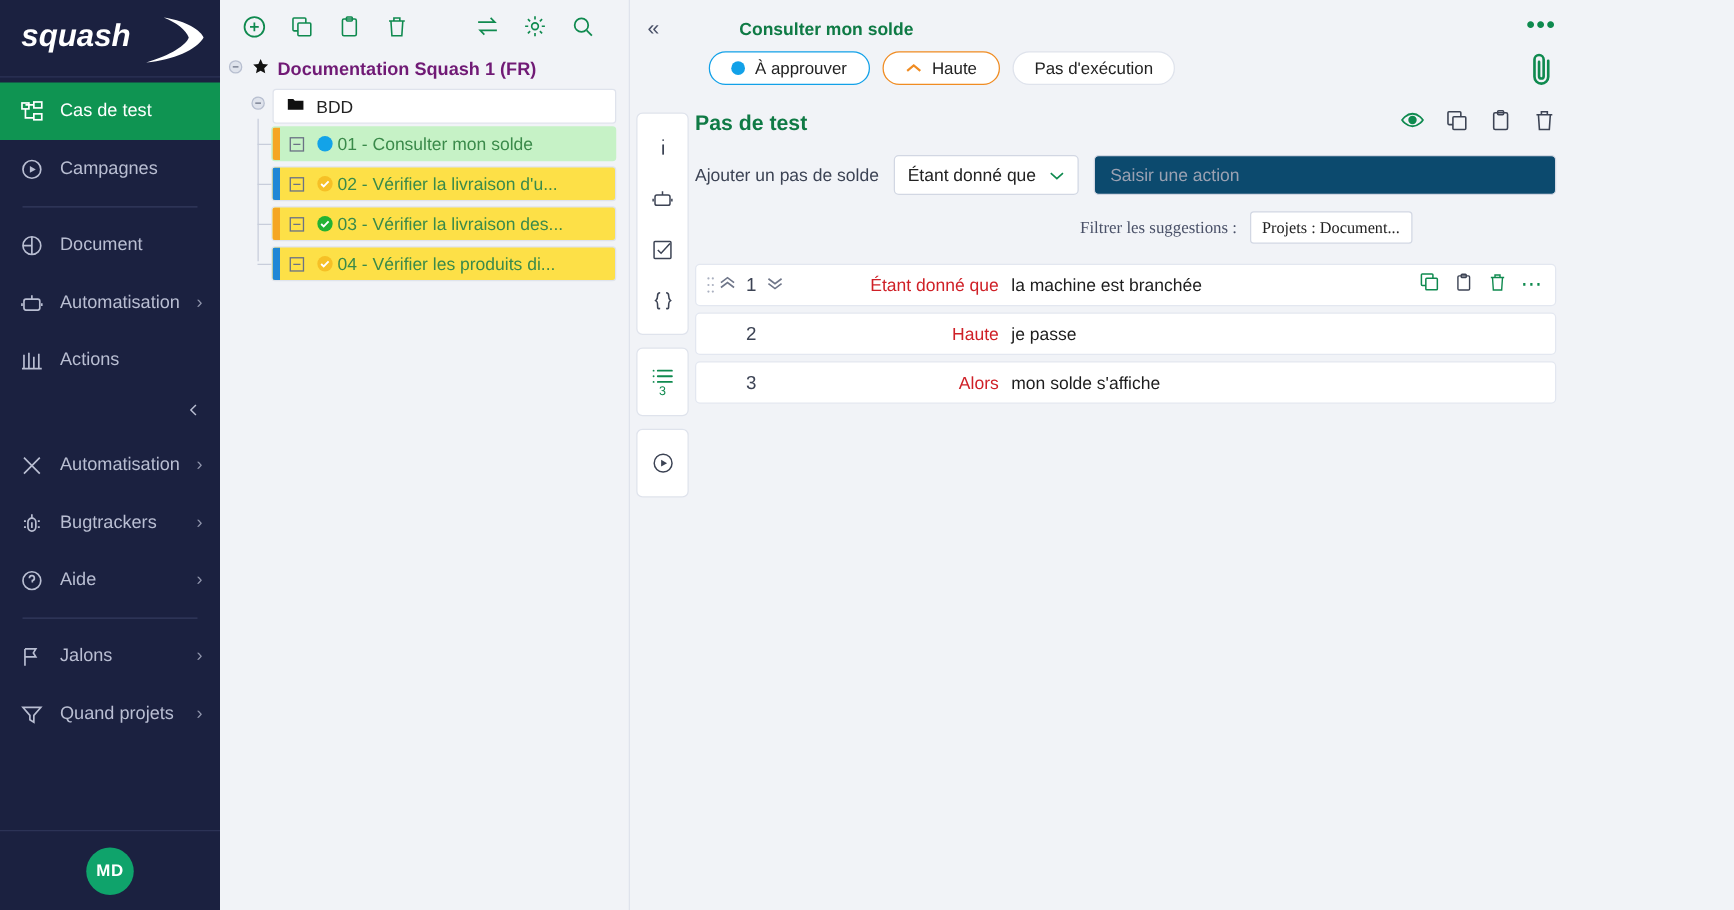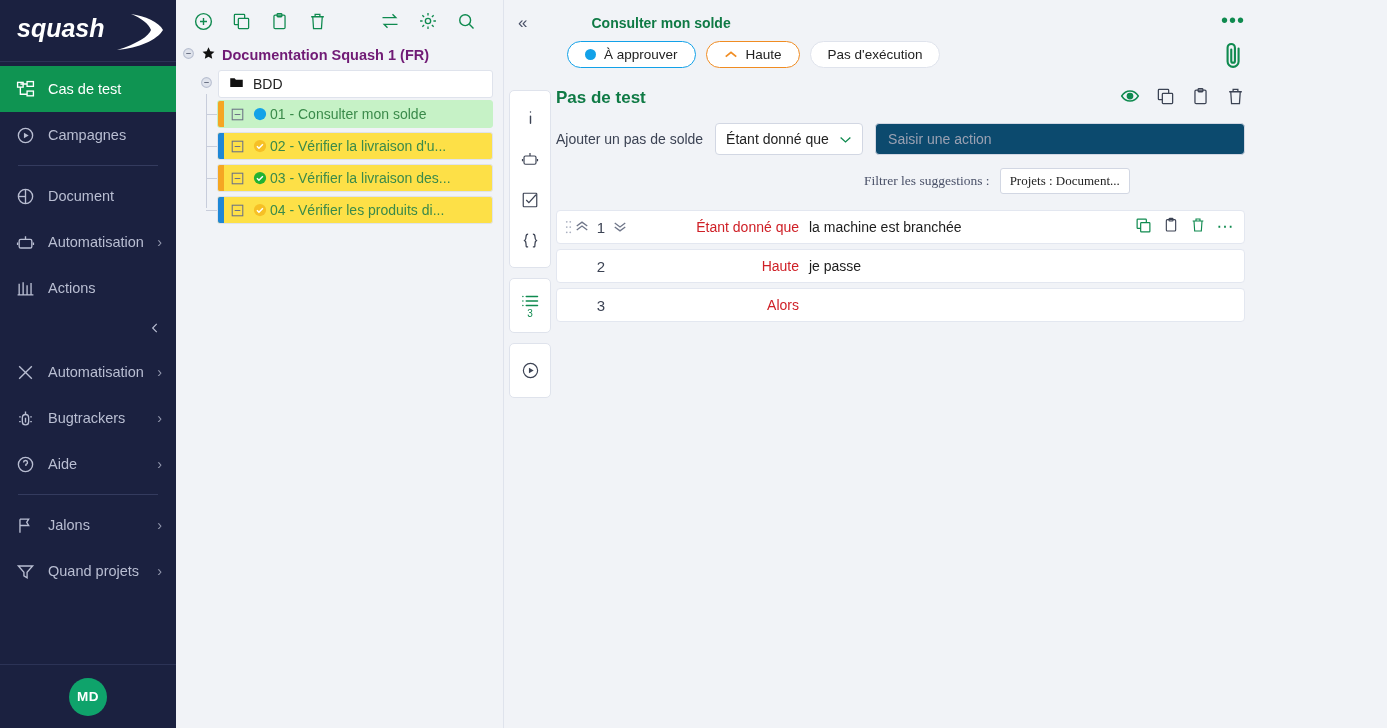--- a/index.html
+++ b/index.html
@@ -697,19 +697,20 @@
             <span class="ord-block">
               <span class="ord-chev" style="visibility:hidden">
                 <svg width="14" height="11" viewBox="0 0 16 12"></svg>
               </span>
               <span class="ord-num">3</span>
               <span class="ord-chev" style="visibility:hidden">
                 <svg width="14" height="11" viewBox="0 0 16 12"></svg>
               </span>
             </span>
             <span class="kw">Alors</span>
+            <span class="step-text">mon solde s'affiche</span>
           </div>
         </div>
       </div>
     </div>
 
   </div>
 </div>
 
 </body></html>

